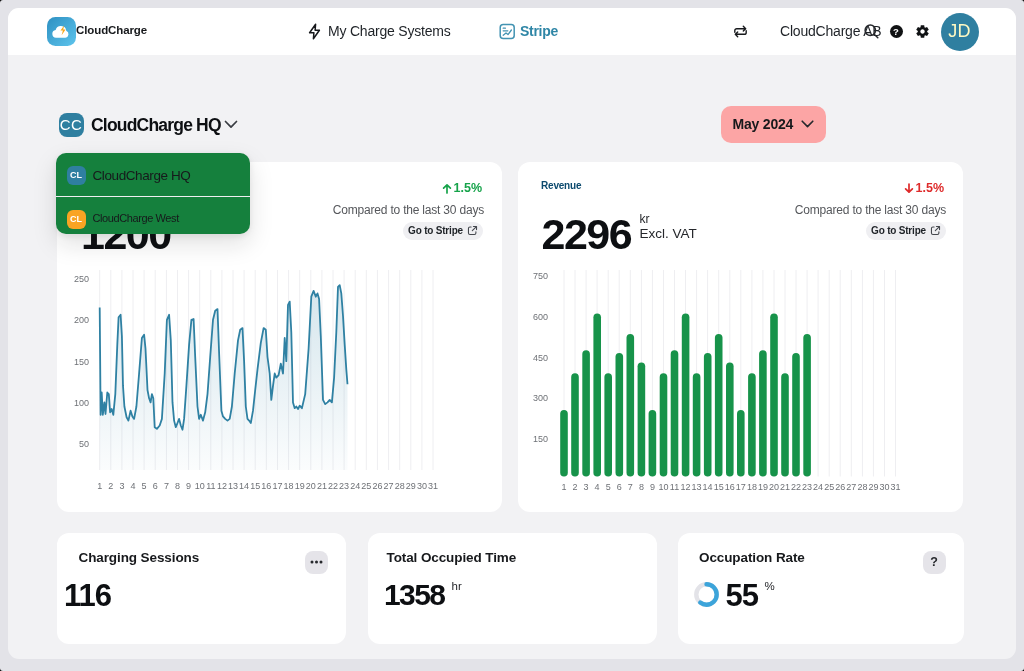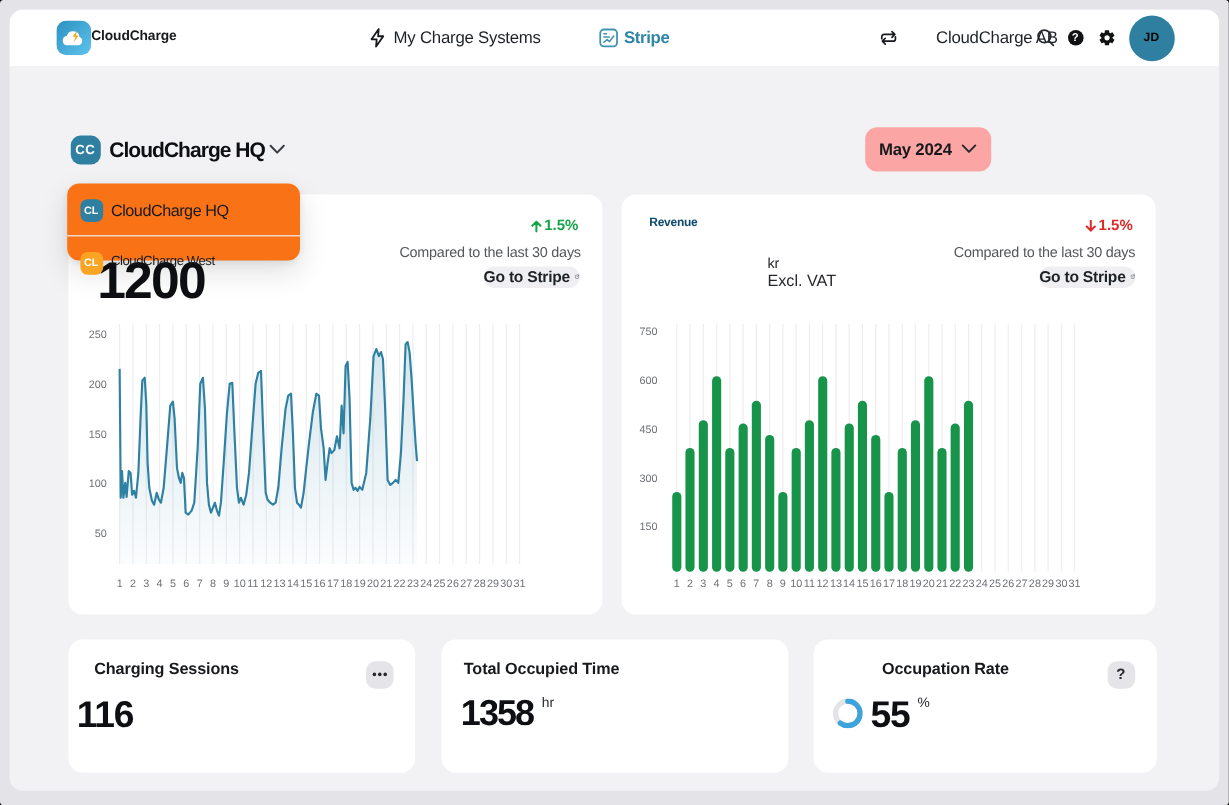--- a/index.html
+++ b/index.html
@@ -4,21 +4,21 @@
 html,body{width:1024px;height:671px;background:#000;font-family:"Liberation Sans",sans-serif;overflow:hidden}
 .frame{position:absolute;inset:0;width:1024px;height:671px;background:#E3E3E8;border-radius:3px}
 .app{position:absolute;left:8px;top:8px;width:1008px;height:651px;background:#F2F2F4;border-radius:11px;overflow:hidden}
 .nav{position:absolute;left:0;top:0;width:1008px;height:47px;background:#fff}
 .abs{position:absolute}
 .navtxt{font-size:14px;color:#1E2227;letter-spacing:-0.2px}
 .teal{color:#2F86A6}
 svg{display:block}
 .card{position:absolute;background:#fff;border-radius:12px}
 .axis{font-size:9px;fill:#6E7176}
-.pill{position:absolute;background:#EFEFF2;border-radius:10px;font-size:13px;font-weight:bold;color:#1E2227;display:flex;align-items:center;justify-content:center;gap:4px;white-space:nowrap;letter-spacing:-0.2px}
+.pill{position:absolute;background:#EFEFF2;border-radius:10px;font-size:10px;font-weight:bold;color:#1E2227;display:flex;align-items:center;justify-content:center;gap:4px;white-space:nowrap;letter-spacing:-0.2px}
 .btn{position:absolute;background:#fca5a5;border-radius:10px;font-size:14px;font-weight:bold;color:#17191C;display:flex;align-items:center;justify-content:center;letter-spacing:-0.2px}
 .smallcard-title{font-size:13.5px;font-weight:bold;color:#17191C;letter-spacing:-0.1px}
 .bigno{font-weight:bold;color:#0D0F12;letter-spacing:-1px}
 .iconbtn{position:absolute;width:23px;height:23px;background:#E5E4E9;border-radius:8px;display:flex;align-items:center;justify-content:center}
 </style></head><body>
 <div class="frame">
     <div class="app">
 
 <div class="nav"></div>
 
@@ -51,23 +51,23 @@
       </svg>
 <div class="abs navtxt" style="left:772px;top:14.5px">CloudCharge AB</div>
 <svg class="abs" style="left:855.5px;top:16px" width="15" height="15" viewBox="0 0 15 15">
 <circle cx="6.3" cy="6.3" r="5.2" fill="none" stroke="#26282C" stroke-width="1.5"></circle>
 <path d="M10.2 10.2 13.8 13.8" stroke="#26282C" stroke-width="1.5" stroke-linecap="round"></path>
       </svg>
 <div class="abs" style="left:881.5px;top:16.5px;width:13px;height:13px;background:#101214;border-radius:50%;color:#fff;font-size:9.5px;font-weight:bold;text-align:center;line-height:13.5px">?</div>
 <svg class="abs" style="left:906.5px;top:16px" width="15" height="15" viewBox="0 0 24 24">
 <path fill="#101214" d="M9.25 22l-.4-3.2q-.325-.125-.612-.3t-.563-.375L4.7 19.375l-2.75-4.75 2.575-1.95Q4.5 12.5 4.5 12.325v-.65q0-.175.025-.35L1.95 9.375l2.75-4.75 2.975 1.25q.275-.2.575-.375t.6-.3l.4-3.2h5.5l.4 3.2q.325.125.613.3t.562.375l2.975-1.25 2.75 4.75-2.575 1.95q.025.175.025.35v.65q0 .175-.05.35l2.575 1.95-2.75 4.75-2.95-1.25q-.275.2-.563.375t-.612.3l-.4 3.2Zm2.8-6.5q1.45 0 2.475-1.025T15.55 12q0-1.45-1.025-2.475T12.05 8.5q-1.475 0-2.488 1.025T8.55 12q0 1.45 1.013 2.475T12.05 15.5Z"></path>
       </svg>
-<div class="abs" style="left:932.5px;top:4.5px;width:38px;height:38px;background:#2F7FA0;border-radius:50%;color:#000000;font-size:10px;font-weight:bold;display:flex;align-items:center;justify-content:center;letter-spacing:0.2px">JD</div>
-
-<div class="abs" style="left:50.5px;top:104.5px;width:25px;height:24.5px;background:#2F7FA0;border-radius:8px;color:#fff;font-size:11px;font-weight:bold;display:flex;align-items:center;justify-content:center;letter-spacing:0.3px">CC</div>
+<div class="abs" style="left:932.5px;top:4.5px;width:38px;height:38px;background:#2F7FA0;border-radius:50%;color:#fef9c3;font-size:18px;font-weight:normal;display:flex;align-items:center;justify-content:center;letter-spacing:0.2px">JD</div>
+
+<div class="abs" style="left:50.5px;top:104.5px;width:25px;height:24.5px;background:#2F7FA0;border-radius:8px;color:#fff;font-size:15px;font-weight:normal;display:flex;align-items:center;justify-content:center;letter-spacing:0.3px">CC</div>
 <div class="abs" style="left:83px;top:106.5px;font-size:17.5px;font-weight:bold;color:#0D0F12;letter-spacing:-0.8px">CloudCharge HQ</div>
 <svg class="abs" style="left:216px;top:112px" width="14" height="9" viewBox="0 0 14 9">
         <path d="M1.5 1.5 7 7.2l5.5-5.7" fill="none" stroke="#3A3D42" stroke-width="1.7" stroke-linecap="round" stroke-linejoin="round"></path>
       </svg>
 <div class="btn" style="left:712.5px;top:98px;width:105px;height:36.5px">May 2024&nbsp;&nbsp;<svg width="13" height="8" viewBox="0 0 13 8">
           <path d="M1.2 1.2 6.5 6.6 11.8 1.2" fill="none" stroke="#26282C" stroke-width="1.6" stroke-linecap="round" stroke-linejoin="round"></path>
         </svg></div>
 
 <div class="card" style="left:49px;top:154px;width:445px;height:350px"></div>
 <div class="card" style="left:510px;top:154px;width:445px;height:350px"></div>
@@ -79,20 +79,21 @@
           <path d="M5 10V1.8M1.6 5.2 5 1.8 8.4 5.2" stroke="#16A34A" stroke-width="1.7" fill="none" stroke-linecap="round" stroke-linejoin="round"></path>
         </svg>
         <span>1.5%</span>
       </div>
 <div class="abs" style="left:0;top:194.5px;width:476px;text-align:right;font-size:12px;color:#55575B;letter-spacing:-0.2px">Compared to the last 30 days</div>
 <div class="pill" style="left:395px;top:214px;width:80px;height:17.5px">Go to Stripe <svg width="11" height="11" viewBox="0 0 12 12">
           <path d="M4.5 2.2H3.2A1.6 1.6 0 0 0 1.6 3.8v4.9a1.6 1.6 0 0 0 1.6 1.6h4.9a1.6 1.6 0 0 0 1.6-1.6V7.4M7 1.6h3.4V5M10 2 5.8 6.2" fill="none" stroke="#45484E" stroke-width="1.2" stroke-linecap="round" stroke-linejoin="round"></path>
         </svg></div>
 
 <div class="abs" style="left:533px;top:172px;font-size:10px;font-weight:bold;color:#0c4a6e;letter-spacing:-0.2px">Revenue</div>
+<div class="abs bigno" style="left:533.5px;top:202px;font-size:43px;letter-spacing:-1.5px">2296</div>
 <div class="abs" style="left:631.5px;top:203.5px;font-size:12px;color:#26282C">kr</div>
 <div class="abs" style="left:631.5px;top:218px;font-size:13.5px;color:#26282C">Excl. VAT</div>
 <div class="abs" style="left:0;top:173px;width:936px;display:flex;justify-content:flex-end;align-items:center;gap:2px;font-size:12.5px;font-weight:bold;color:#DE2B2B">
         <svg width="10" height="11" viewBox="0 0 10 11">
           <path d="M5 1V9.2M1.6 5.8 5 9.2 8.4 5.8" stroke="#DE2B2B" stroke-width="1.7" fill="none" stroke-linecap="round" stroke-linejoin="round"></path>
         </svg>
         <span>1.5%</span>
       </div>
 <div class="abs" style="left:0;top:194.5px;width:938px;text-align:right;font-size:12px;color:#55575B;letter-spacing:-0.2px">Compared to the last 30 days</div>
 <div class="pill" style="left:858px;top:214px;width:80px;height:17.5px">Go to Stripe <svg width="11" height="11" viewBox="0 0 12 12">
@@ -212,21 +213,21 @@
           <rect x="737.0" y="410.0" width="7.6" height="66.5" rx="3.8"></rect>
           <rect x="748.1" y="373.3" width="7.6" height="103.2" rx="3.8"></rect>
           <rect x="759.1" y="350.2" width="7.6" height="126.3" rx="3.8"></rect>
           <rect x="770.2" y="313.5" width="7.6" height="163.0" rx="3.8"></rect>
           <rect x="781.2" y="373.3" width="7.6" height="103.2" rx="3.8"></rect>
           <rect x="792.2" y="352.9" width="7.6" height="123.6" rx="3.8"></rect>
           <rect x="803.3" y="333.9" width="7.6" height="142.6" rx="3.8"></rect>
         </g>
 </svg>
 
-<div class="abs" style="left:48px;top:145px;width:194px;height:64px;background:#f97316;border-radius:10px;box-shadow:0 10px 24px rgba(20,22,26,0.13),0 2px 6px rgba(20,22,26,0.08)">
+<div class="abs" style="left:48px;top:145px;width:194px;height:81px;background:#15803d;border-radius:10px;box-shadow:0 10px 24px rgba(20,22,26,0.13),0 2px 6px rgba(20,22,26,0.08)">
 <div class="abs" style="left:10.5px;top:12.5px;width:19px;height:19px;background:#2F7FA0;border-radius:6px;color:#fff;font-size:9px;font-weight:bold;display:flex;align-items:center;justify-content:center">CL</div>
 <div class="abs" style="left:36.5px;top:14.5px;font-size:13.5px;color:#17191C;letter-spacing:-0.4px">CloudCharge HQ</div>
 <div class="abs" style="left:0;top:43px;width:194px;height:1px;background:#EFEFF1"></div>
 <div class="abs" style="left:10.5px;top:56.5px;width:19px;height:19px;background:#F9A423;border-radius:6px;color:#fff;font-size:9px;font-weight:bold;display:flex;align-items:center;justify-content:center">CL</div>
 <div class="abs" style="left:36.5px;top:58.5px;font-size:11px;color:#17191C;letter-spacing:-0.4px">CloudCharge West</div>
 </div>
 
 <div class="card" style="left:49px;top:525px;width:289px;height:111px"></div>
 <div class="card" style="left:359.5px;top:525px;width:289px;height:111px"></div>
 <div class="card" style="left:670px;top:525px;width:286px;height:111px"></div>
@@ -240,21 +241,21 @@
             <circle cx="11" cy="2" r="1.5"></circle>
           </g>
         </svg>
       </div>
 <div class="abs bigno" style="left:56px;top:569.5px;font-size:31px;letter-spacing:-1px">116</div>
 
 <div class="abs smallcard-title" style="left:378.5px;top:542px">Total Occupied Time</div>
 <div class="abs bigno" style="left:376px;top:570px;font-size:30px;letter-spacing:-1.6px">1358</div>
 <div class="abs" style="left:443.5px;top:571.5px;font-size:11.5px;color:#26282C">hr</div>
 
-<div class="abs smallcard-title" style="left:727px;top:542px">Occupation Rate</div>
+<div class="abs smallcard-title" style="left:691px;top:542px">Occupation Rate</div>
 <div class="iconbtn" style="left:914.5px;top:542.5px;font-size:12.5px;font-weight:bold;color:#26282C">?</div>
 <svg class="abs" style="left:686px;top:574px" width="25" height="25" viewBox="0 0 25 25">
 <circle cx="12.5" cy="12.5" r="10.2" fill="none" stroke="#E3E3E8" stroke-width="4.4"></circle>
 <circle cx="12.5" cy="12.5" r="10.2" fill="none" stroke="#3CA4DA" stroke-width="4.4" stroke-dasharray="38.5 64.1" stroke-linecap="round" transform="rotate(-90 12.5 12.5)"></circle>
       </svg>
 <div class="abs bigno" style="left:717.5px;top:569.5px;font-size:31px;letter-spacing:-1px">55</div>
 <div class="abs" style="left:756.5px;top:571.5px;font-size:11.5px;color:#26282C">%</div>
 
 </div>
   </div>

